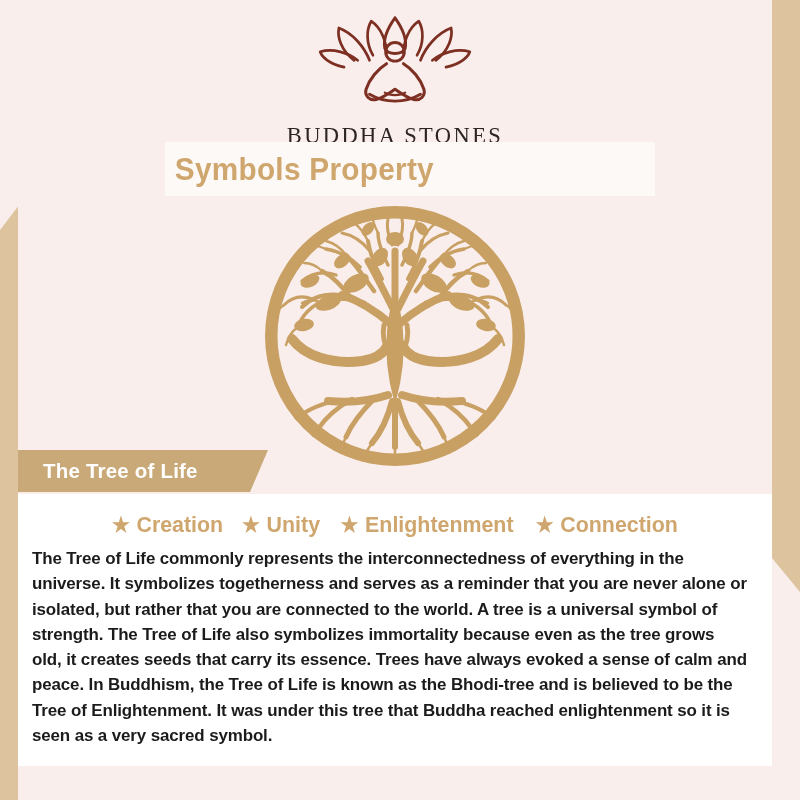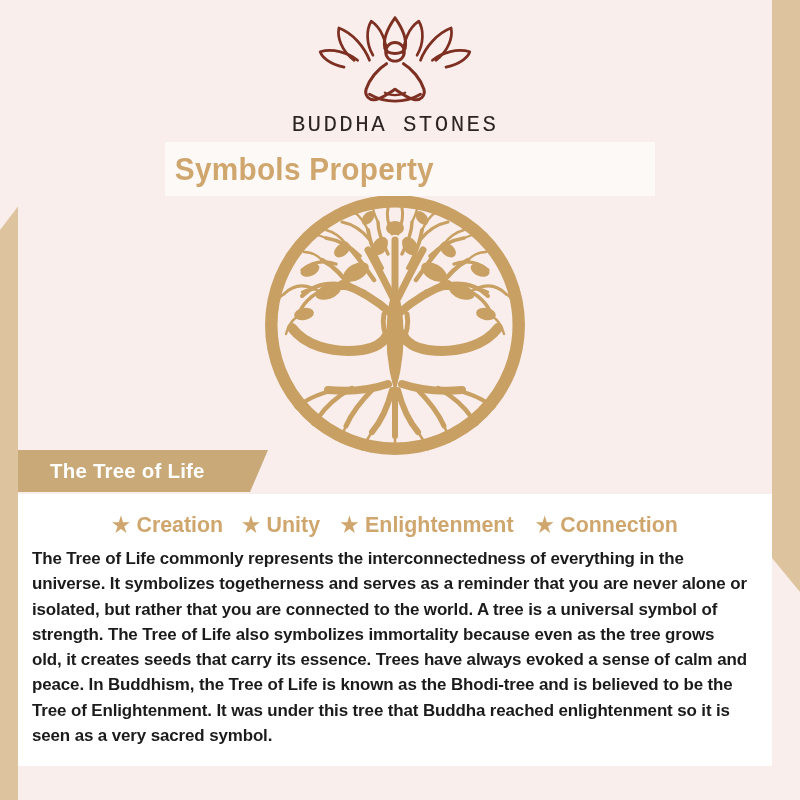--- a/index.html
+++ b/index.html
@@ -61,25 +61,25 @@
     padding-top: 14px;
     text-align: center;
   }
   .logo-mark {
     display: block;
     margin: 0 auto;
     width: 170px;
     height: 96px;
   }
   .brand-name {
-    font-family: Liberation Mono, monospace;
+    font-family: Liberation Serif, serif;
     font-size: 22.5px;
     letter-spacing: 2.4px;
     color: #2b2422;
-    margin-top: 2px;
+    margin-top: 13px;
   }
 
   
   .title-band {
     position: absolute;
     left: 147px;
     top: 142px;
     width: 490px;
     height: 54px;
     background: #fdf9f7;
@@ -115,21 +115,21 @@
     background: #c9a978;
     display: flex;
     align-items: center;
     clip-path: polygon(0 0, 250px 0, 232px 42px, 0 42px);
     z-index: 3;
   }
   .name-banner-text {
     color: #ffffff;
     font-size: 20.5px;
     font-weight: bold;
-    padding-left: 32px;
+    padding-left: 25px;
     letter-spacing: 0.2px;
   }
 
   
   .content-card {
     position: absolute;
     left: 0;
     top: 494px;
     width: 754px;
     height: 272px;

